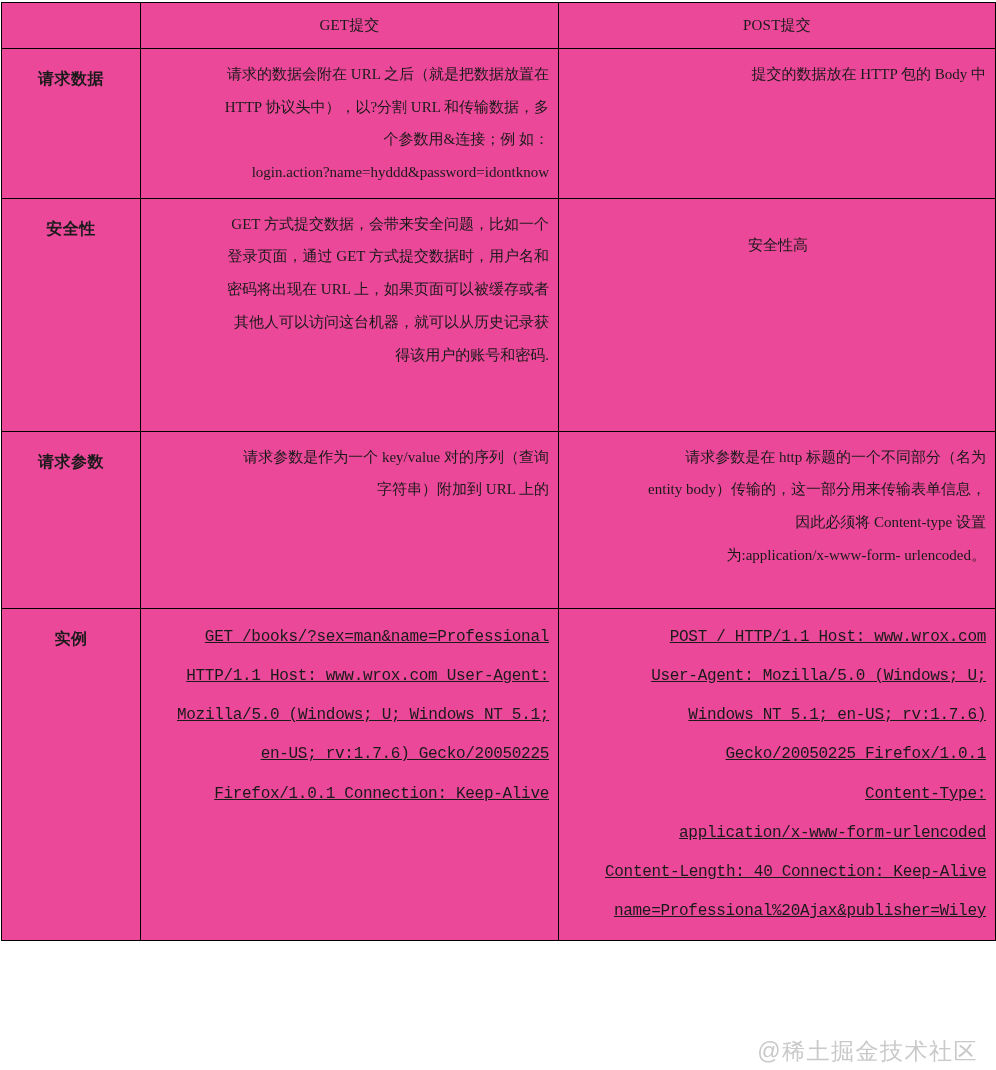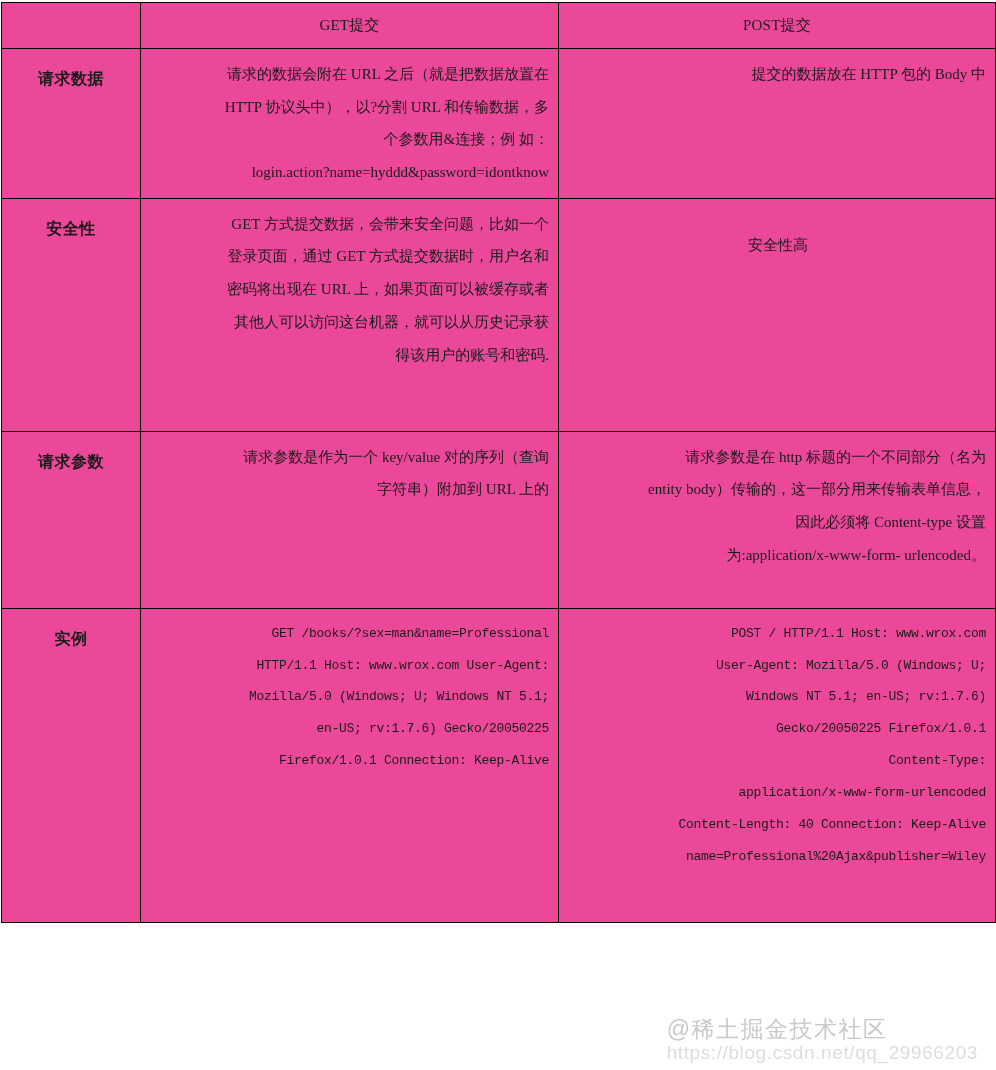--- a/index.html
+++ b/index.html
@@ -71,23 +71,24 @@
     text-align: right;
   }
   .cell.center {
     text-align: center;
     padding-top: 30px;
   }
   .cell .line { display: block; white-space: pre; }
   .cell.example {
     padding-left: 36px;
     font-family: "Liberation Mono", "DejaVu Sans Mono", monospace;
-    font-size: 13px;
+    font-size: 16px;
     line-height: 2.45;
     letter-spacing: -0.3px;
+    text-decoration: underline;
   }
   .cell.example.right {
     padding-left: 46px;
   }
 
   
   tr.r1 td { height: 142px; }
   tr.r2 td { height: 108px; }
   tr.r3 td { height: 232px; }
   tr.r4 td { height: 176px; }
@@ -227,16 +228,15 @@
             <span class="line">name=Professional%20Ajax&amp;publisher=Wiley</span>
           </div>
         </td>
       </tr>
 
     </tbody>
   </table>
 
   <div class="watermark">
     <span class="wm-main">@稀土掘金技术社区</span>
-    <span class="wm-url">https://blog.csdn.net/qq_29966203</span>
   </div>
 
 </div>
 
 </body></html>

